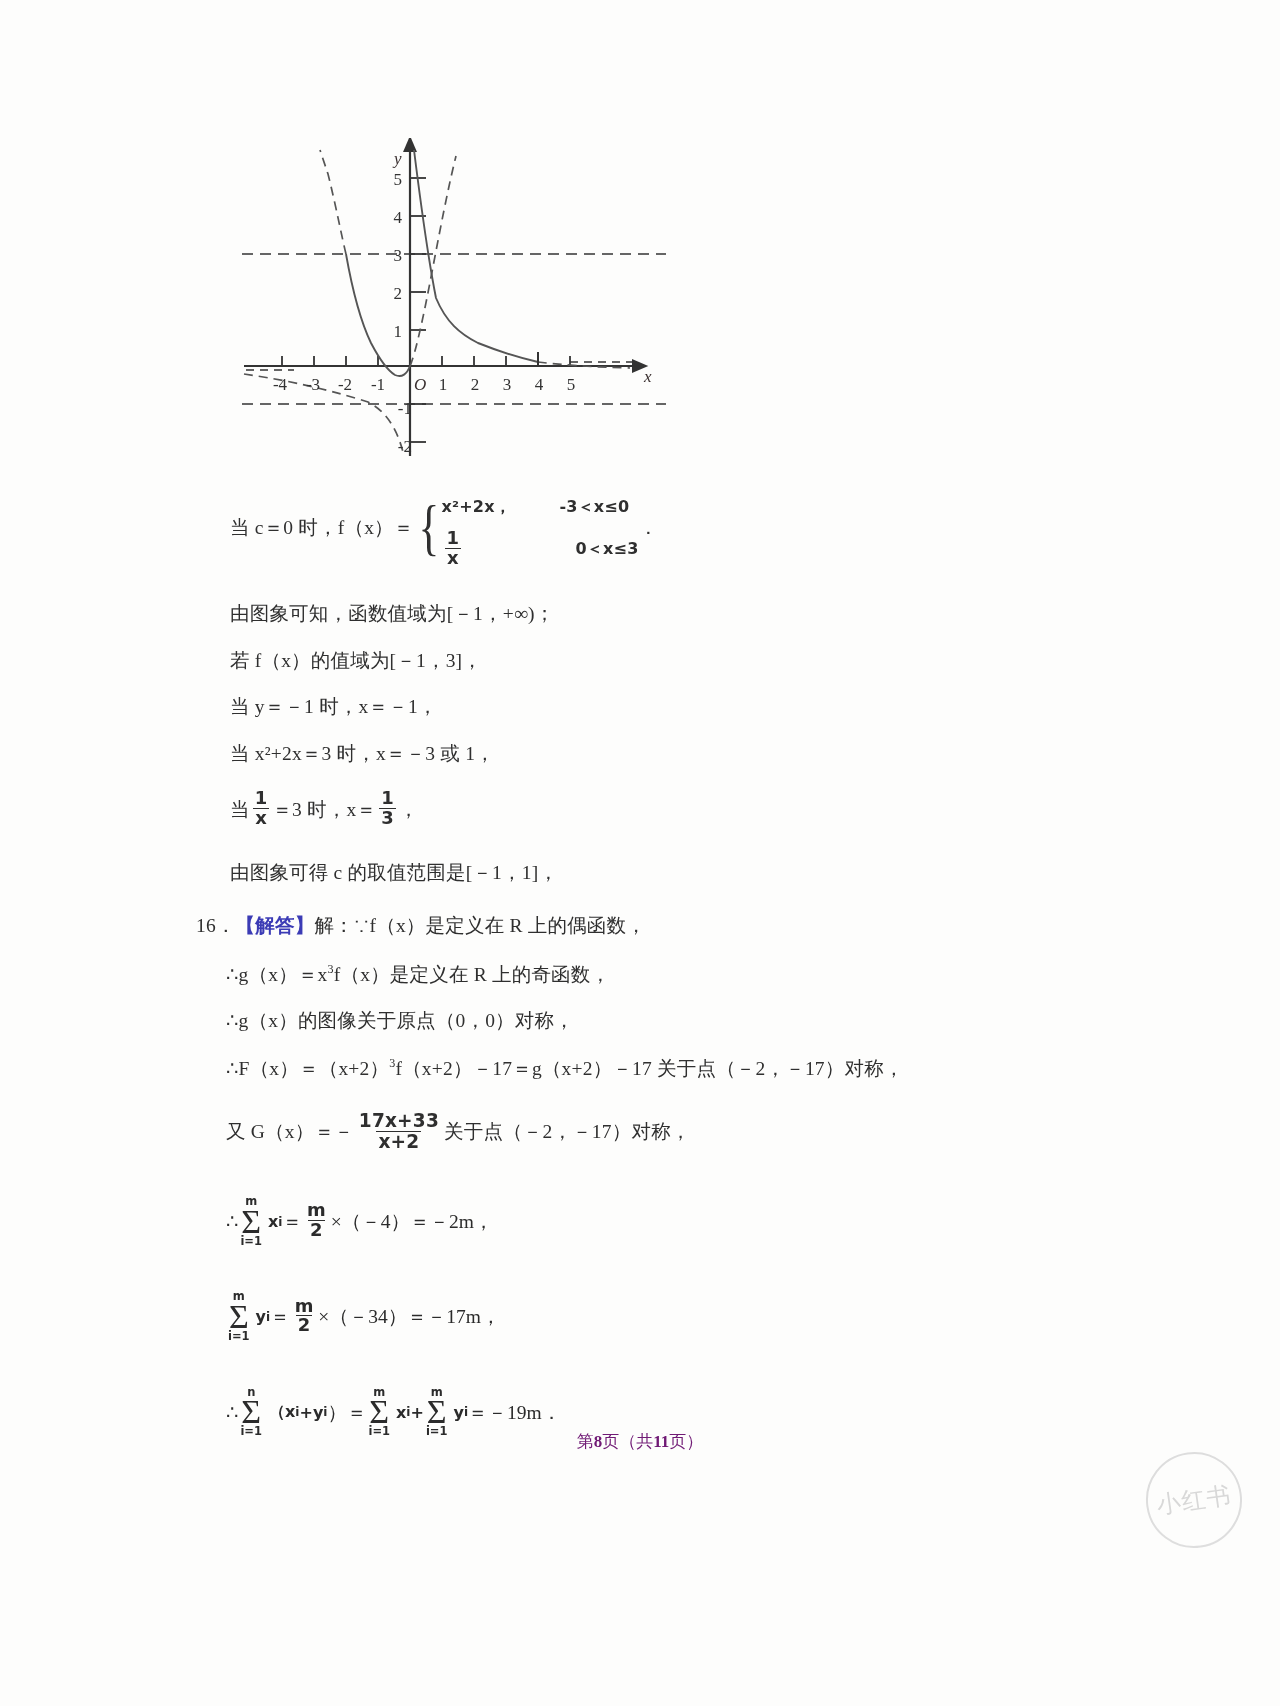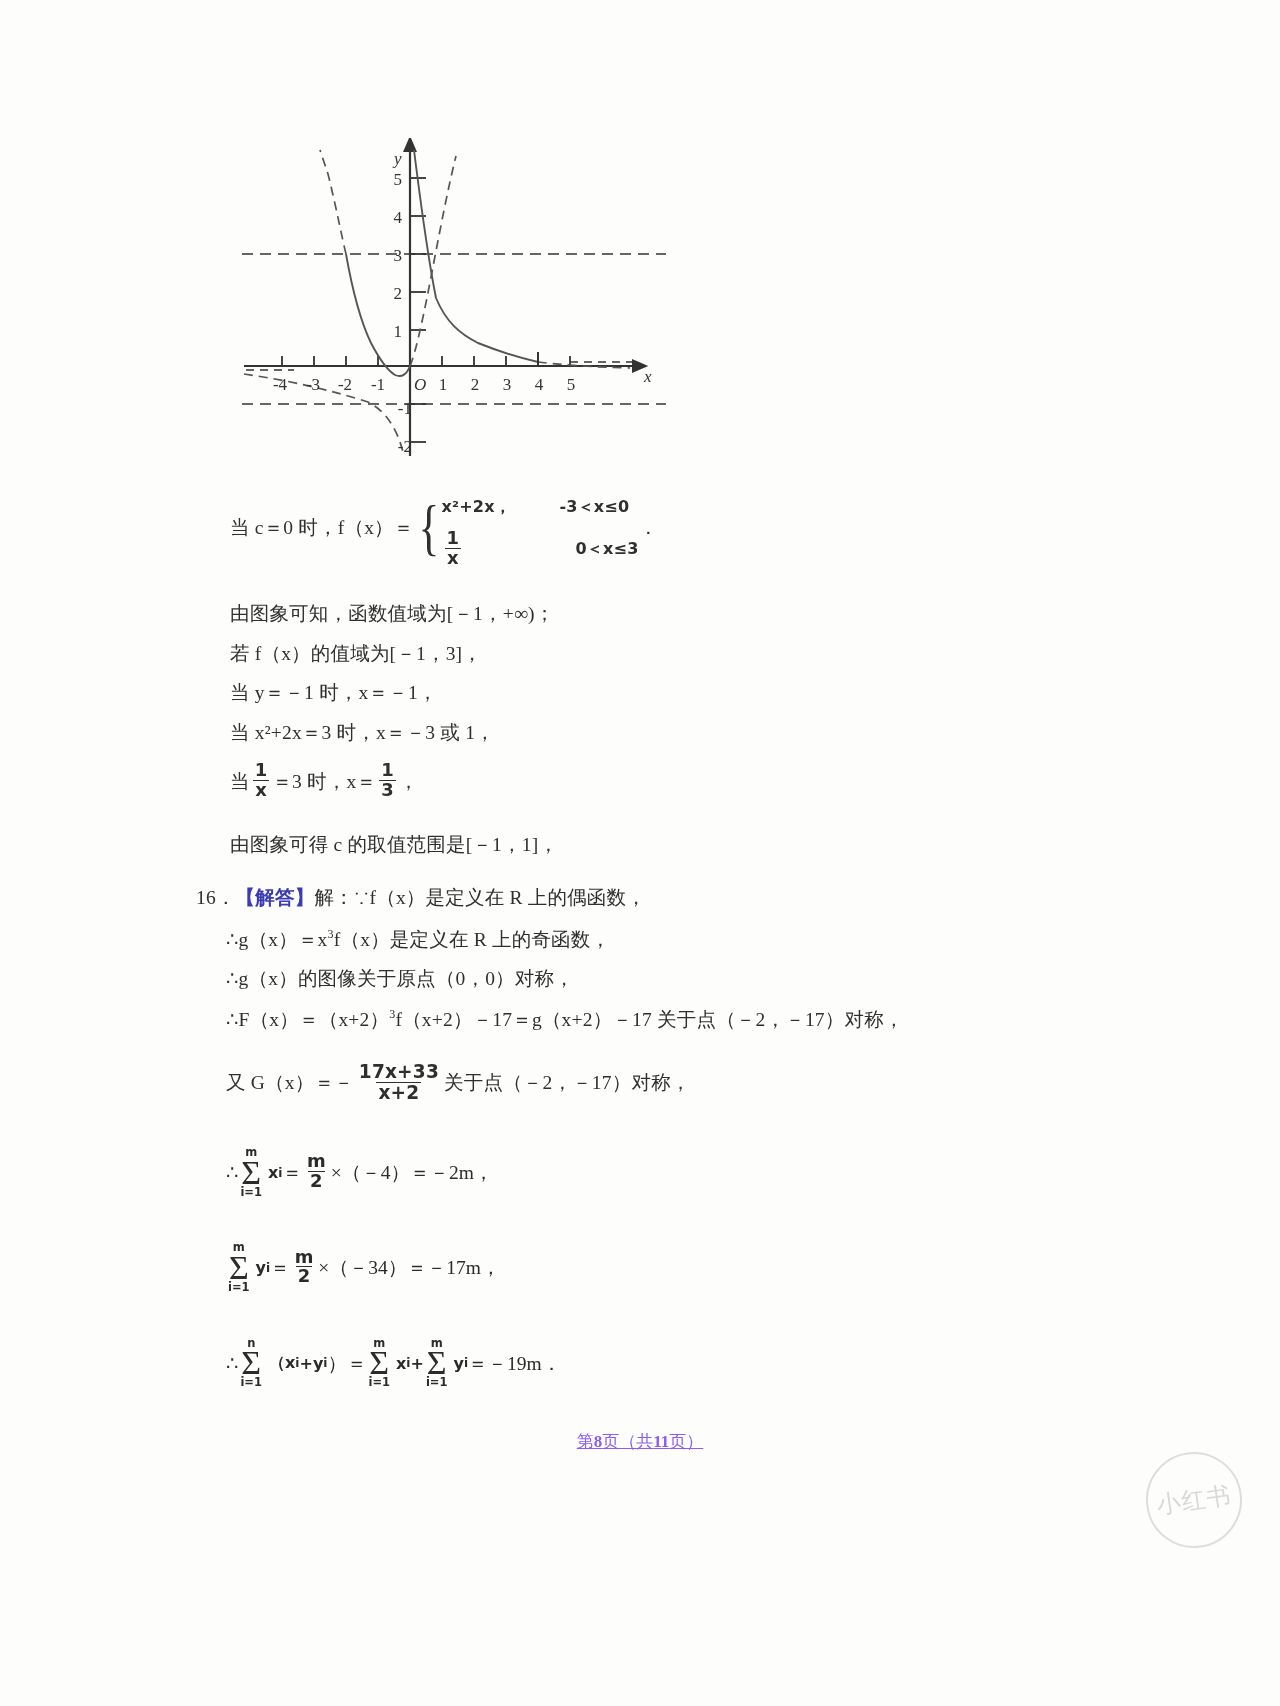--- a/index.html
+++ b/index.html
@@ -42,21 +42,21 @@
     font-size: 19.5px;
     line-height: 1;
     color: #2f2f2f;
     margin: 0 0 0 0;
     white-space: nowrap;
     letter-spacing: 0.2px;
   }
   .indent { padding-left: 34px; }
   .indent2 { padding-left: 30px; }
   .gap-lg { margin-top: 34px; }
-  .gap-md { margin-top: 20px; }
+  .gap-md { margin-top: 27px; }
   .gap-xl { margin-top: 44px; }
   .sbf { font-family: "DejaVu Sans", sans-serif; font-weight: bold; font-size: 16px;}
   sup.sp { font-size: 0.62em; vertical-align: super; }
 
   
   .piecewise {
     display: inline-flex;
     align-items: center;
     vertical-align: middle;
   }
@@ -116,22 +116,21 @@
   .kw-blue { color: #3b3bb5; font-weight: bold; }
 
   
   .footer {
     position: absolute;
     left: 0;
     top: 1430px;
     width: 1280px;
     text-align: center;
     font-size: 17px;
-    color: #8b5cf6;
-    text-decoration: underline;
+    color: #701a75;
   }
   .footer b { font-weight: bold; }
 
   
   .wm-stamp {
     position: absolute;
     right: 38px;
     top: 1452px;
     width: 92px;
     height: 92px;

